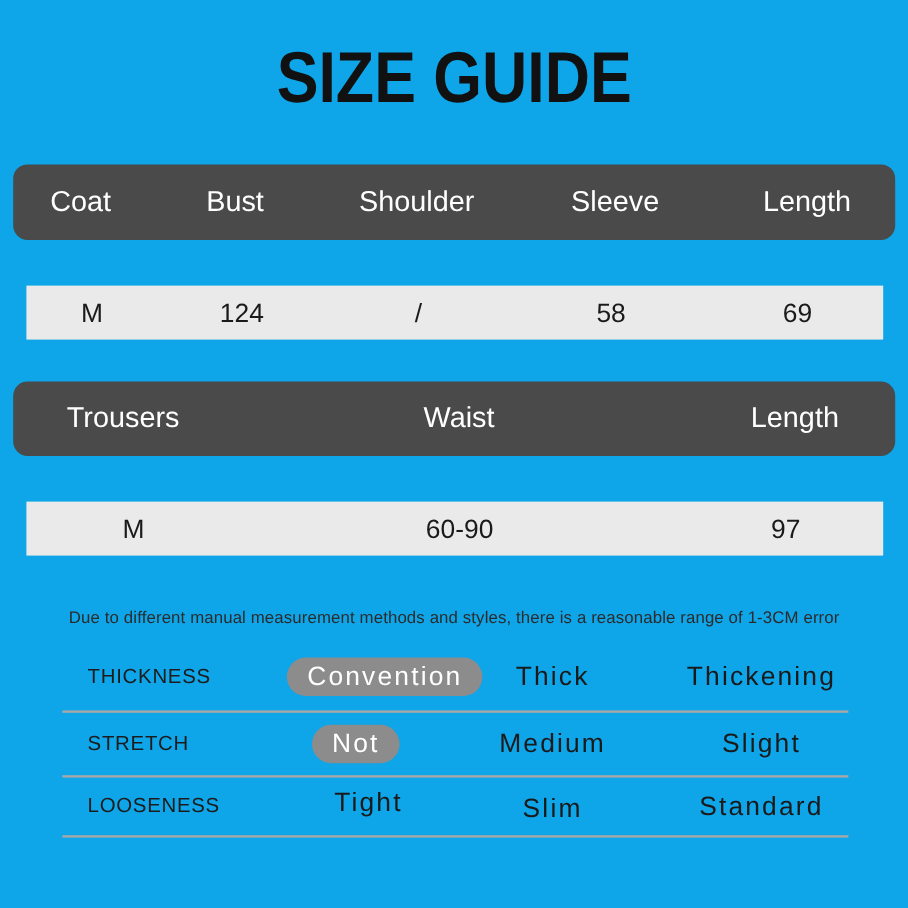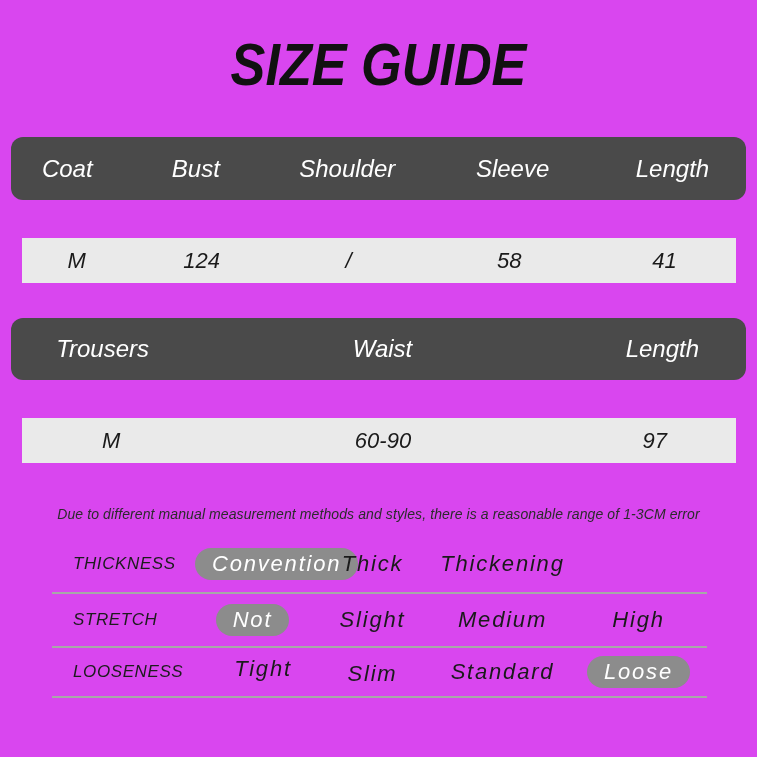--- a/index.html
+++ b/index.html
@@ -5,21 +5,21 @@
   :root {
     --header-bg: #4a4a4a;
     --row-bg: #eaeaea;
     --pill-bg: #8c8c8c;
     --divider: #a8a8a8;
   }
   * { margin: 0; padding: 0; box-sizing: border-box; }
   html, body { width: 757px; height: 757px; background: #ffffff; overflow: hidden; }
   body { font-family: "Liberation Sans", sans-serif; color: #1a1a1a; position: relative; }
 
-  .canvas { position: absolute; inset: 0; background: #d946ef; font-style: italic; }
+  .canvas { position: absolute; inset: 0; background: #0ea5e9; }
 
   
   .title {
     position: absolute; top: 33px; left: 0; width: 757px;
     text-align: center; font-size: 60px; line-height: 64px; font-weight: 700;
     color: #111; transform: scaleX(0.87); transform-origin: 50% 50%;
     letter-spacing: 0px; white-space: nowrap;
   }
 
   
@@ -46,21 +46,21 @@
   .note {
     position: absolute; top: 506px; left: 0; width: 757px;
     text-align: center; font-size: 14px; color: #2b2b2b; letter-spacing: 0.1px;
     white-space: nowrap;
   }
 
   
   .attrs { position: absolute; top: 536px; left: 52px; width: 655px; }
   .attr-row {
     display: grid; grid-template-columns: 143px 115px 125px 135px 137px;
-    align-items: center; border-bottom: 2px solid var(--divider);
+    align-items: center; border-bottom: 2px solid var(--divider); gap: 44px;
   }
   .attr-row:nth-child(1) { height: 58px; }
   .attr-row:nth-child(2) { height: 54px; }
   .attr-row:nth-child(3) { height: 50px; }
   .attr-label {
     font-size: 17px; letter-spacing: 0.6px; color: #1c1c1c;
     padding-left: 21px; text-align: left; white-space: nowrap;
   }
   .opt { text-align: center; font-size: 22px; letter-spacing: 1.8px; white-space: nowrap; }
   .opt > span { display: inline-block; }
@@ -84,21 +84,21 @@
     <div class="cell">Bust</div>
     <div class="cell">Shoulder</div>
     <div class="cell">Sleeve</div>
     <div class="cell">Length</div>
   </div>
   <div id="coat-row" class="light-bar coat-cols">
     <div class="cell">M</div>
     <div class="cell">124</div>
     <div class="cell">/</div>
     <div class="cell">58</div>
-    <div class="cell">41</div>
+    <div class="cell">69</div>
   </div>
 
   <div id="trousers-header" class="dark-bar trouser-cols">
     <div class="cell">Trousers</div>
     <div class="cell">Waist</div>
     <div class="cell">Length</div>
   </div>
   <div id="trousers-row" class="light-bar trouser-cols">
     <div class="cell">M</div>
     <div class="cell">60-90</div>
@@ -112,22 +112,22 @@
     <div class="attr-row">
       <div class="attr-label">THICKNESS</div>
       <div class="opt"><span class="pill">Convention</span></div>
       <div class="opt"><span>Thick</span></div>
       <div class="opt"><span>Thickening</span></div>
     </div>
 
     <div class="attr-row">
       <div class="attr-label">STRETCH</div>
       <div class="opt"><span class="pill">Not</span></div>
+      <div class="opt"><span>Medium</span></div>
       <div class="opt"><span>Slight</span></div>
-      <div class="opt"><span>Medium</span></div>
       <div class="opt"><span>High</span></div>
     </div>
 
     <div class="attr-row">
       <div class="attr-label">LOOSENESS</div>
       <div class="opt"><span>Tight</span></div>
       <div class="opt"><span>Slim</span></div>
       <div class="opt"><span>Standard</span></div>
       <div class="opt"><span class="pill">Loose</span></div>
     </div>

